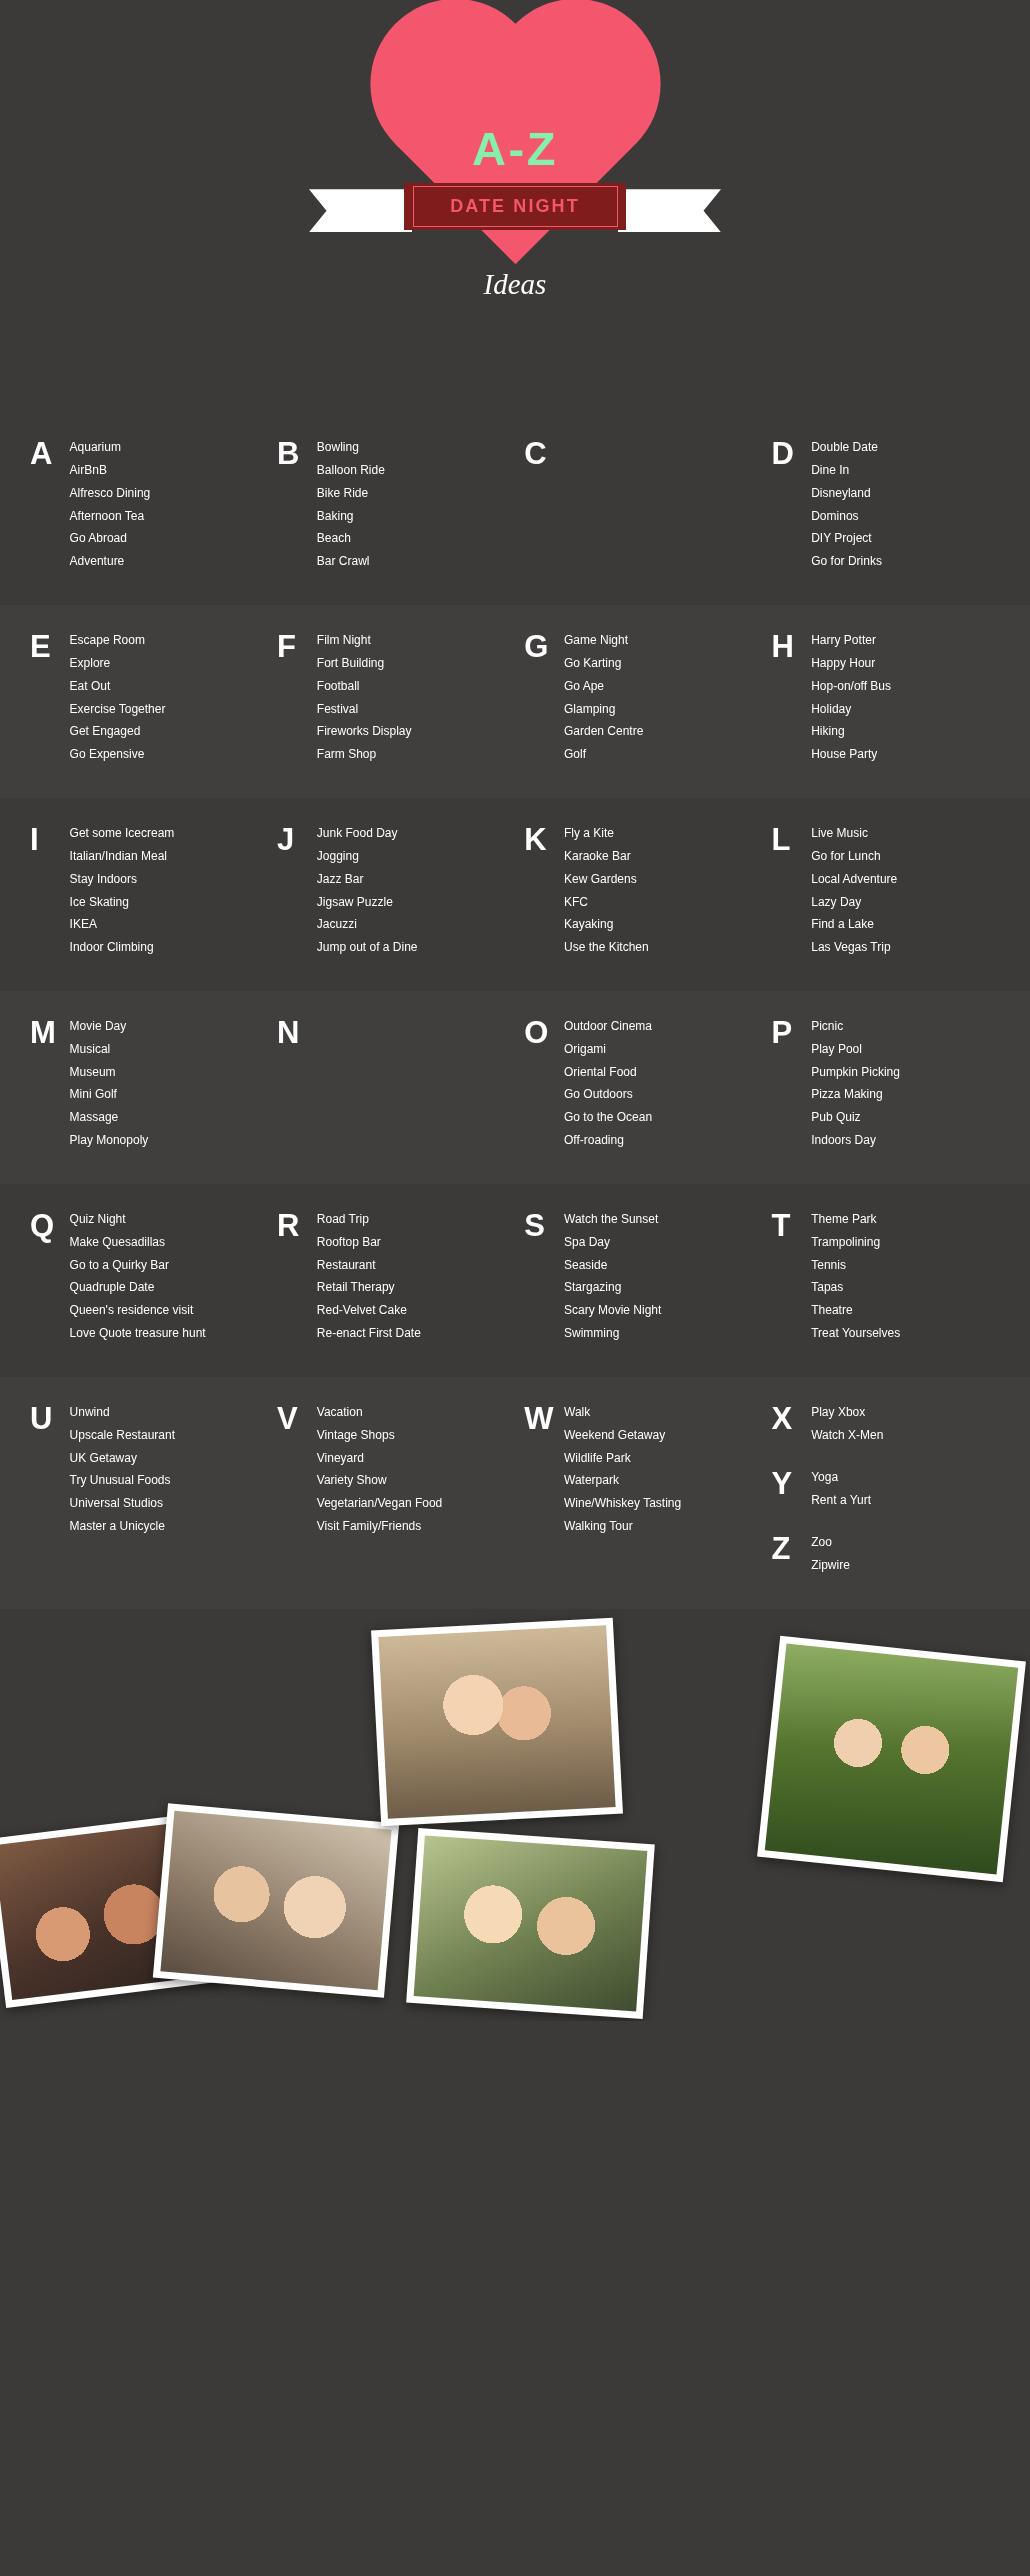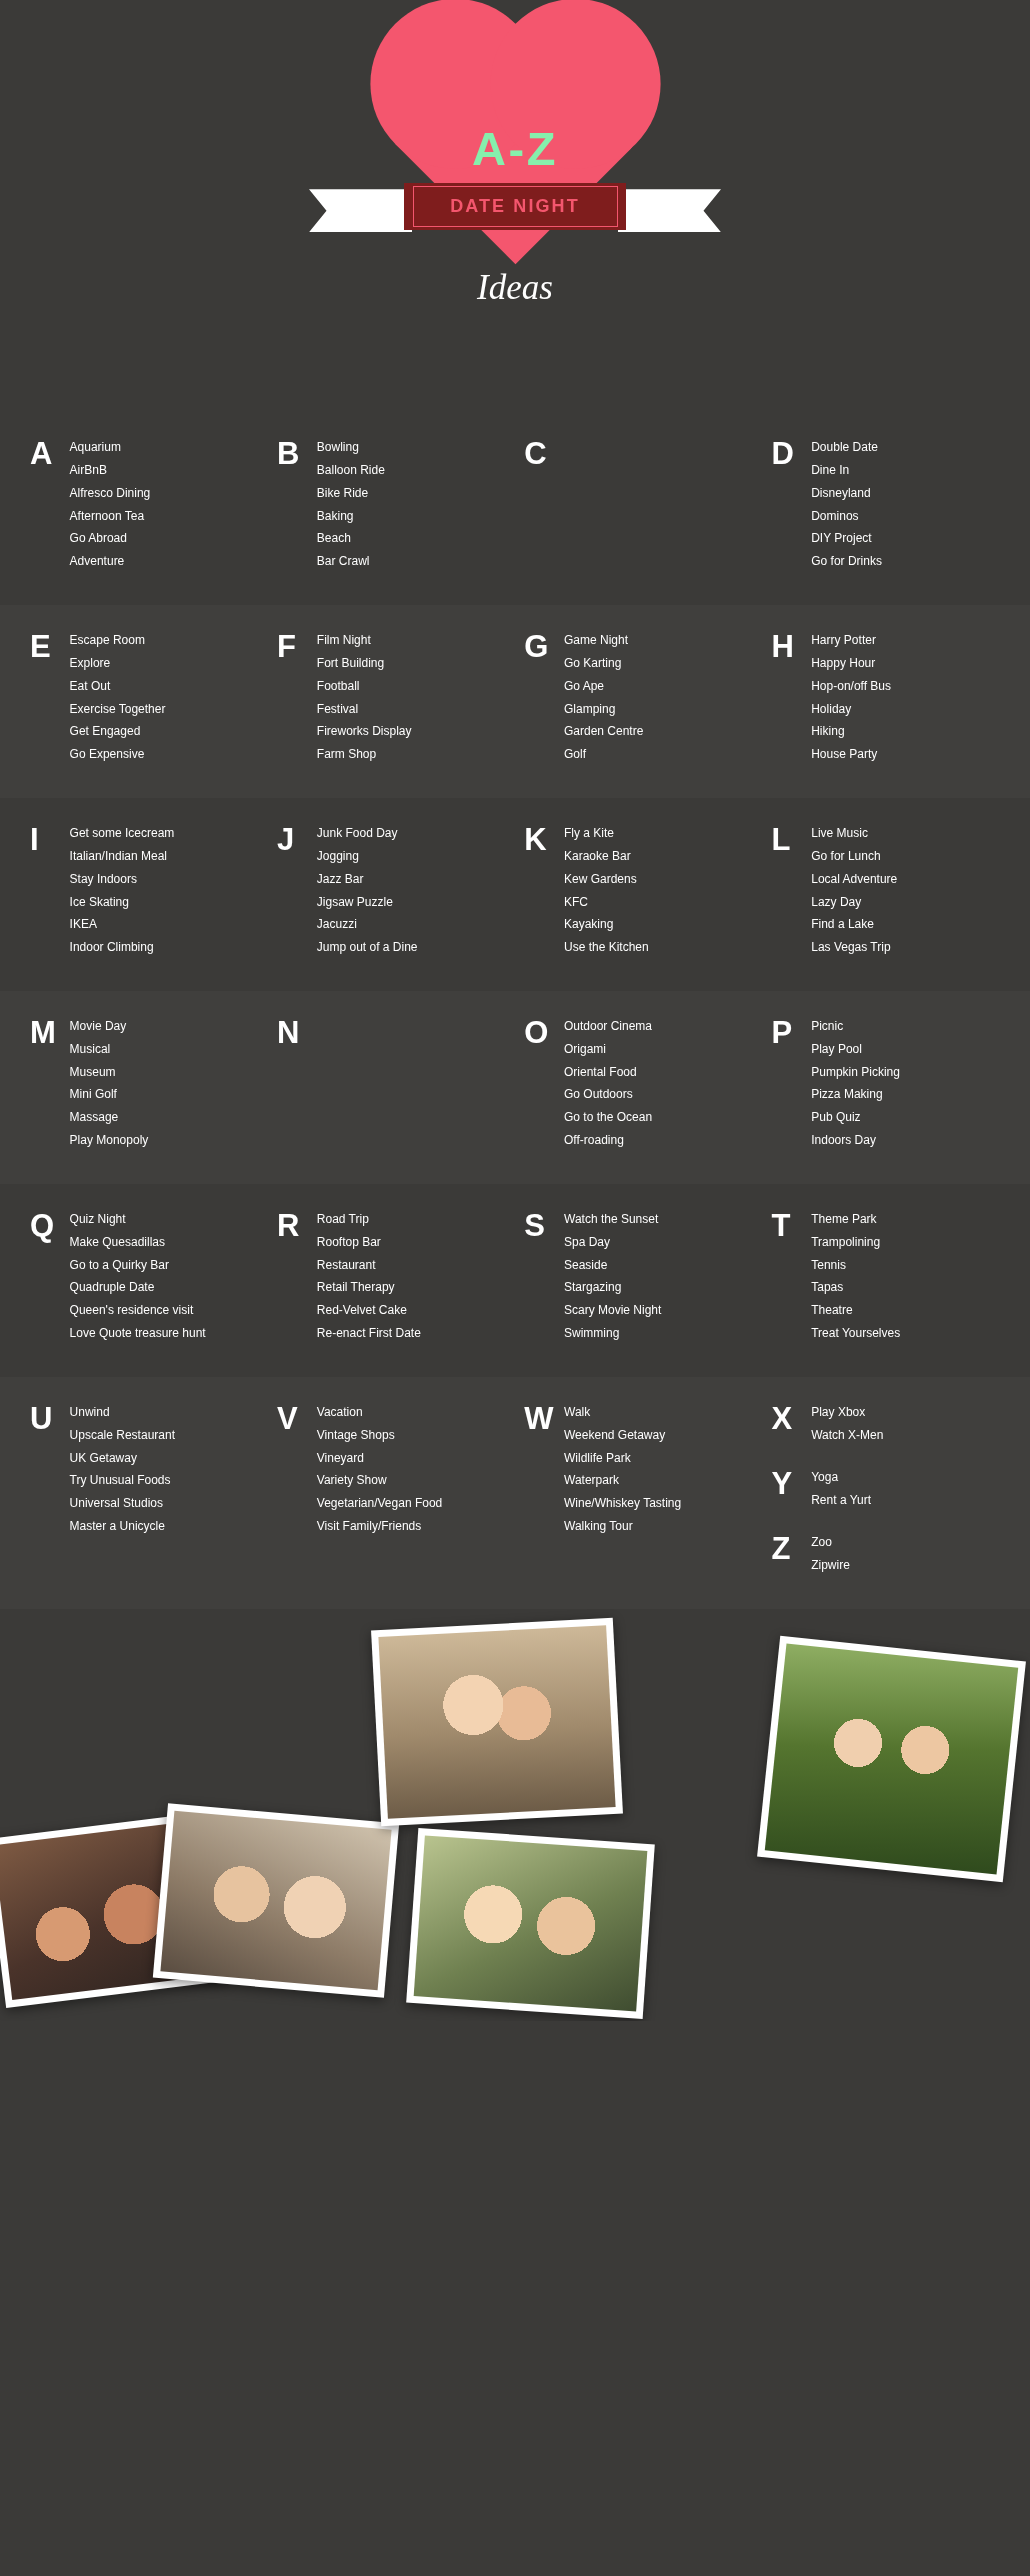--- a/index.html
+++ b/index.html
@@ -106,21 +106,21 @@
     letter-spacing: 2.6px;
     z-index: 5;
     font-family: "Liberation Sans", sans-serif;
   }
   .ideas {
     position: absolute;
     left: 50%;
     top: 268px;
     transform: translateX(-50%);
     color: #ffffff;
-    font-size: 35px;
+    font-size: 29px;
     font-style: italic;
     font-family: "Liberation Serif", serif;
     z-index: 6;
   }
 
   
   .band {
     width: 1030px;
     padding: 23px 20.6px 27px 20.6px;
     display: flex;

